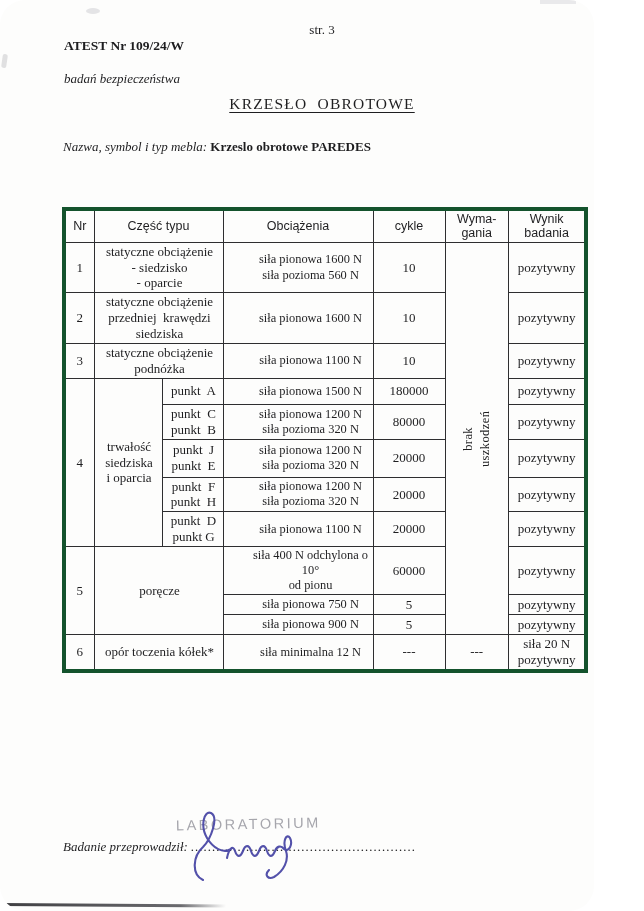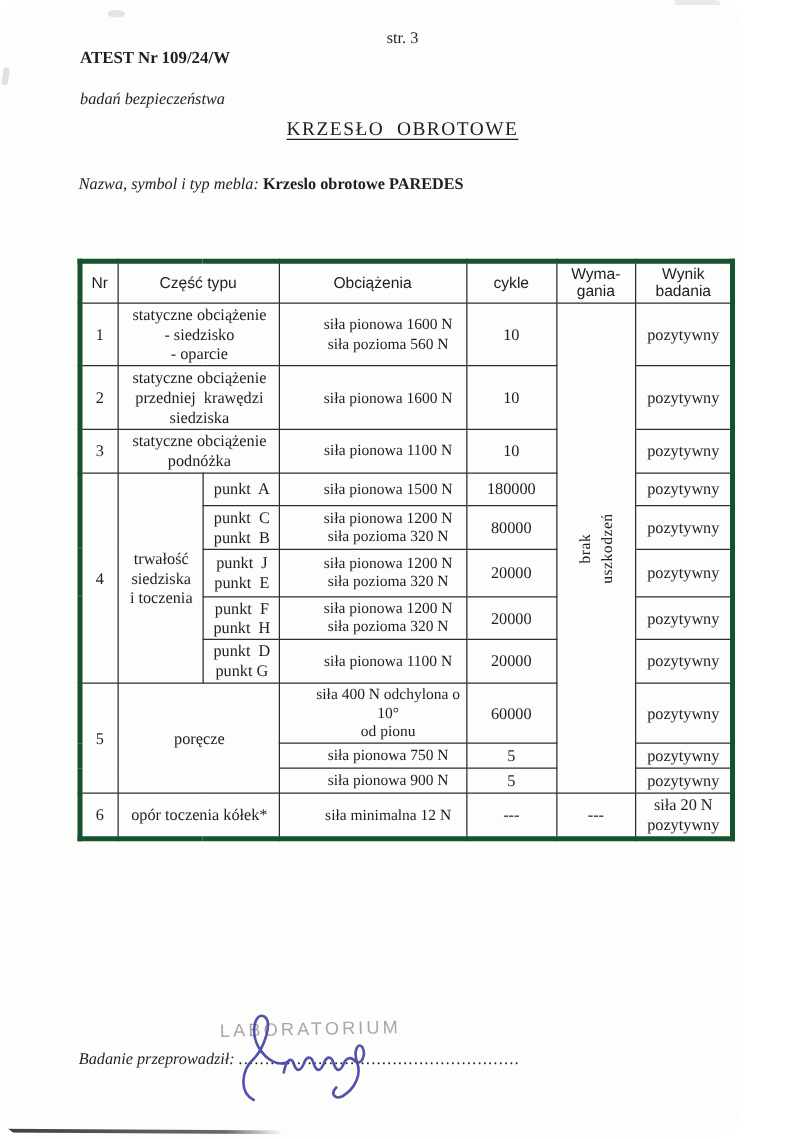--- a/index.html
+++ b/index.html
@@ -140,21 +140,21 @@
         <td colspan="2" class="cell-left">statyczne obciążenie
 podnóżka</td>
         <td class="load">siła pionowa 1100 N</td>
         <td>10</td>
         <td>pozytywny</td>
       </tr>
       <tr class="h-4a">
         <td rowspan="5">4</td>
         <td rowspan="5" class="cell-left">trwałość
 siedziska
-i toczenia</td>
+i oparcia</td>
         <td class="cell-left">punkt  A</td>
         <td class="load">siła pionowa 1500 N</td>
         <td>180000</td>
         <td>pozytywny</td>
       </tr>
       <tr class="h-4b">
         <td class="cell-left">punkt  C
 punkt  B</td>
         <td class="load">siła pionowa 1200 N
 siła pozioma 320 N</td>

